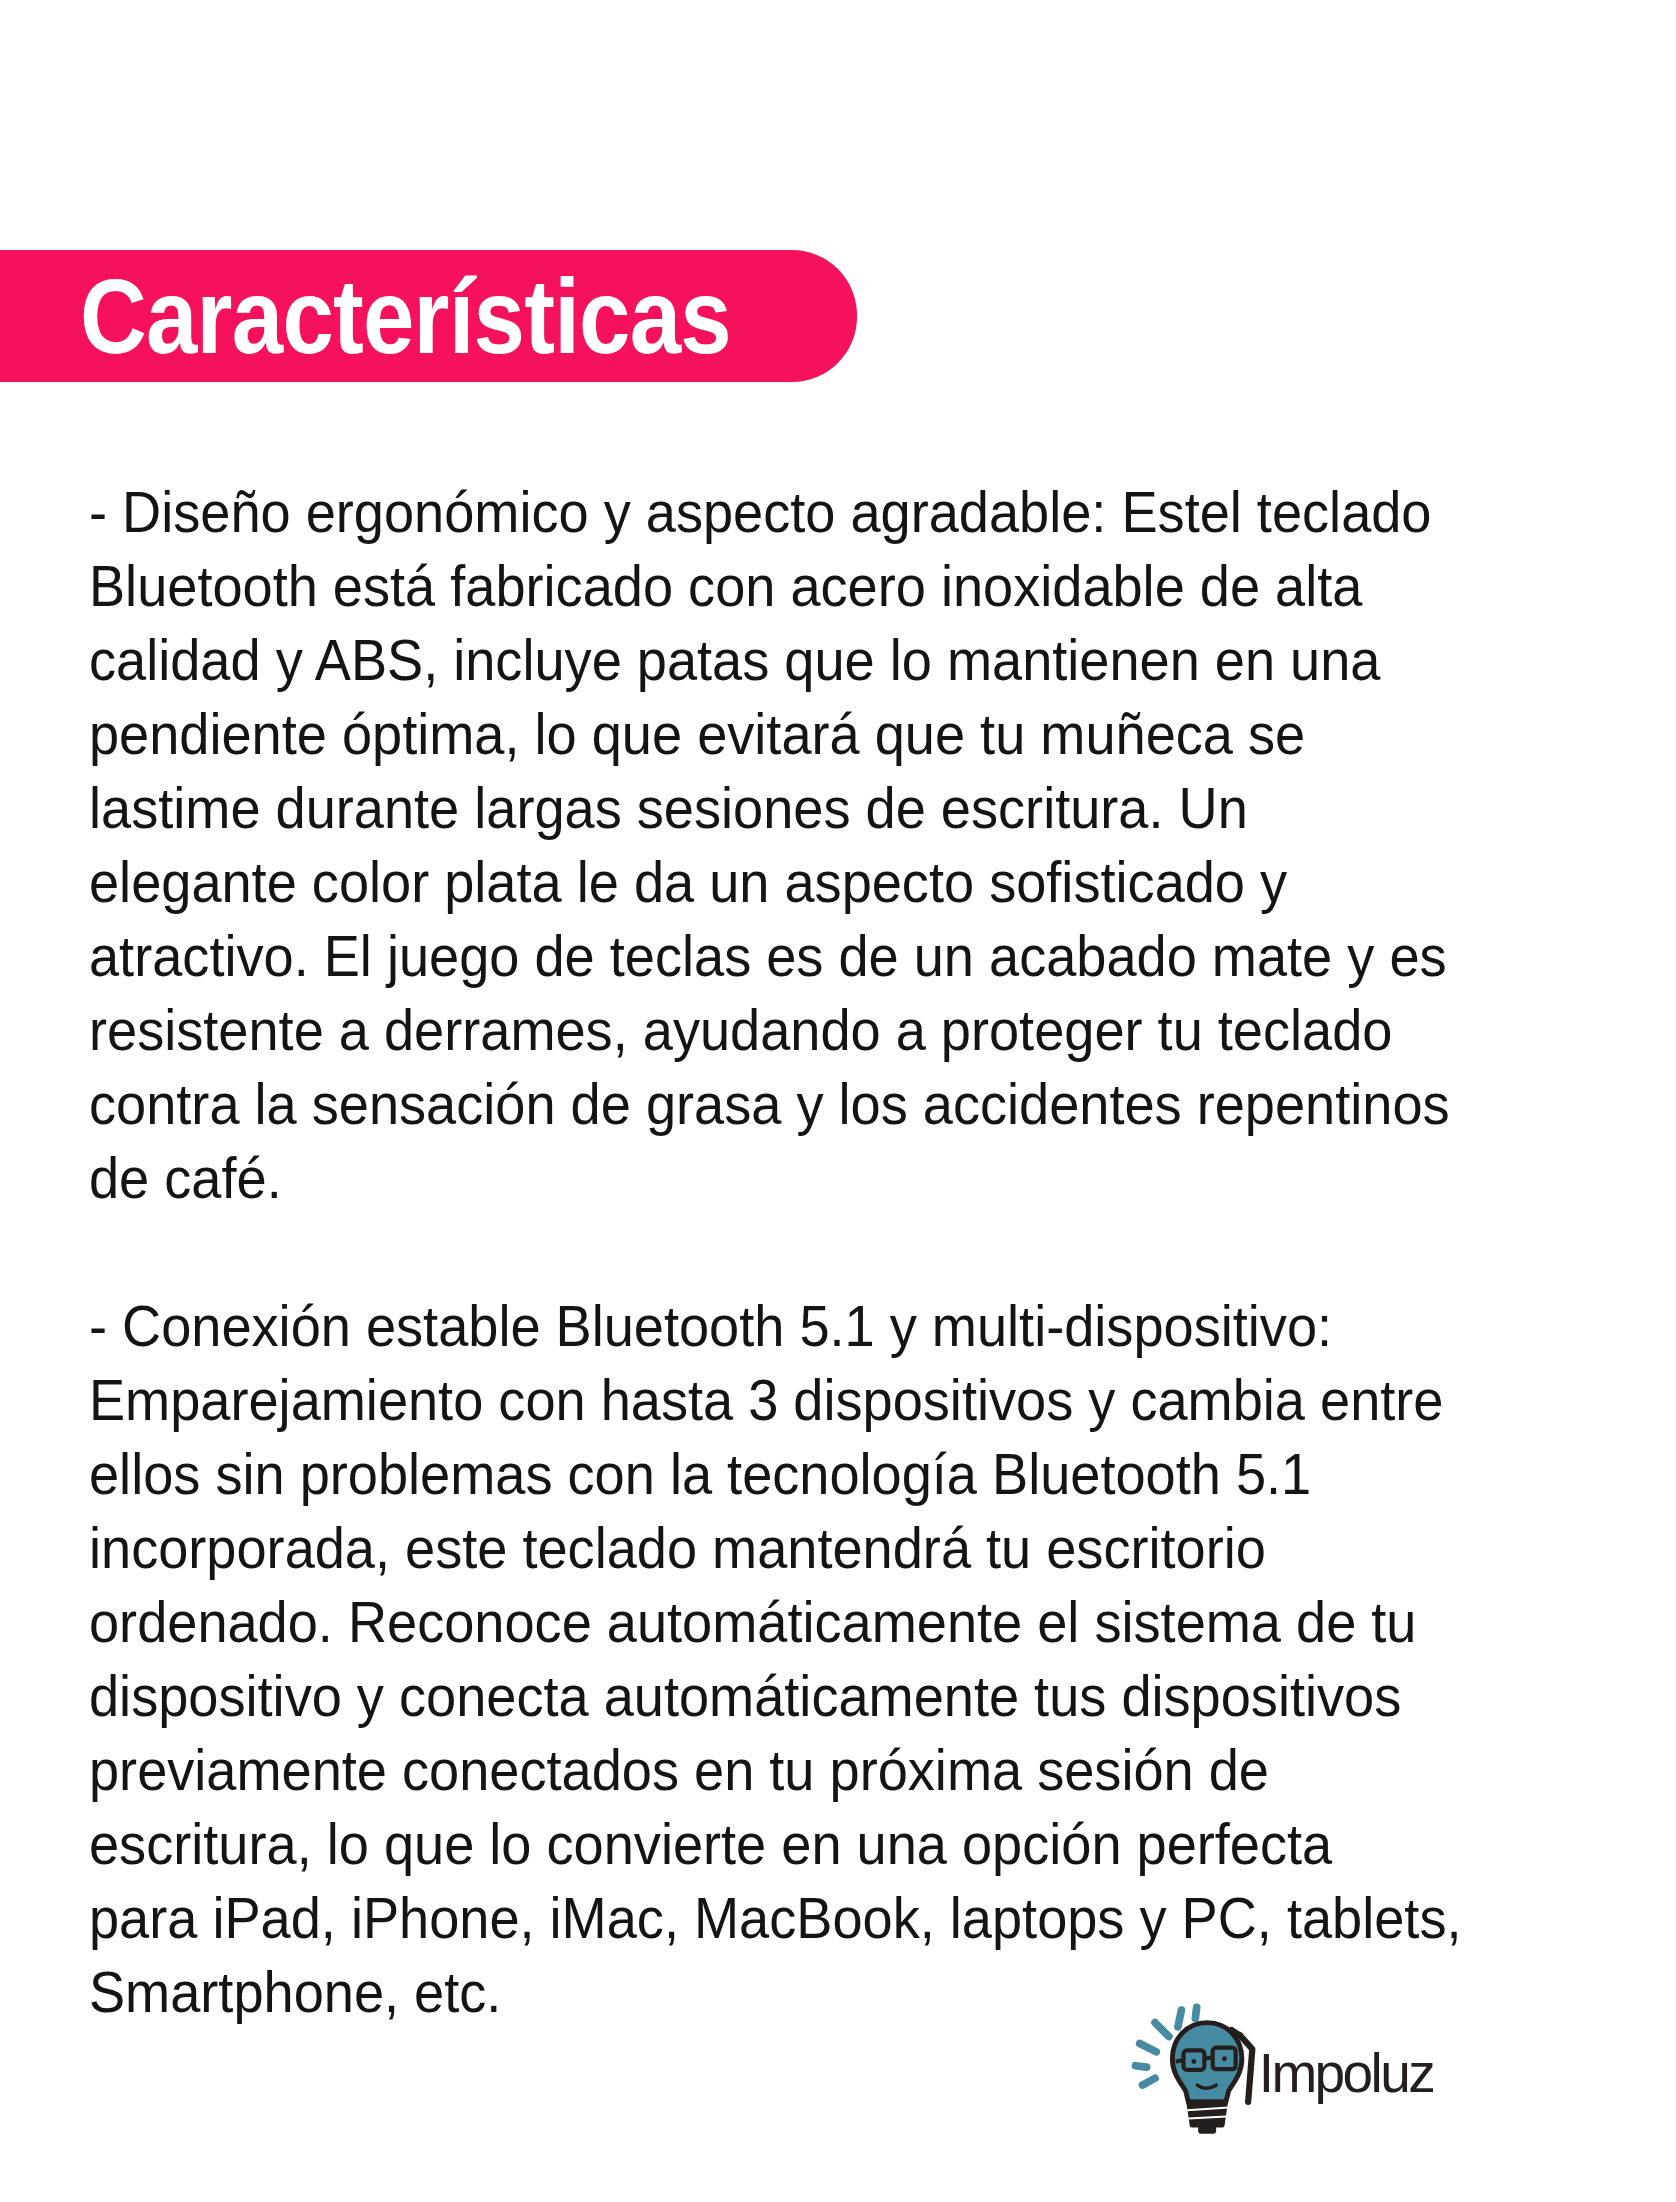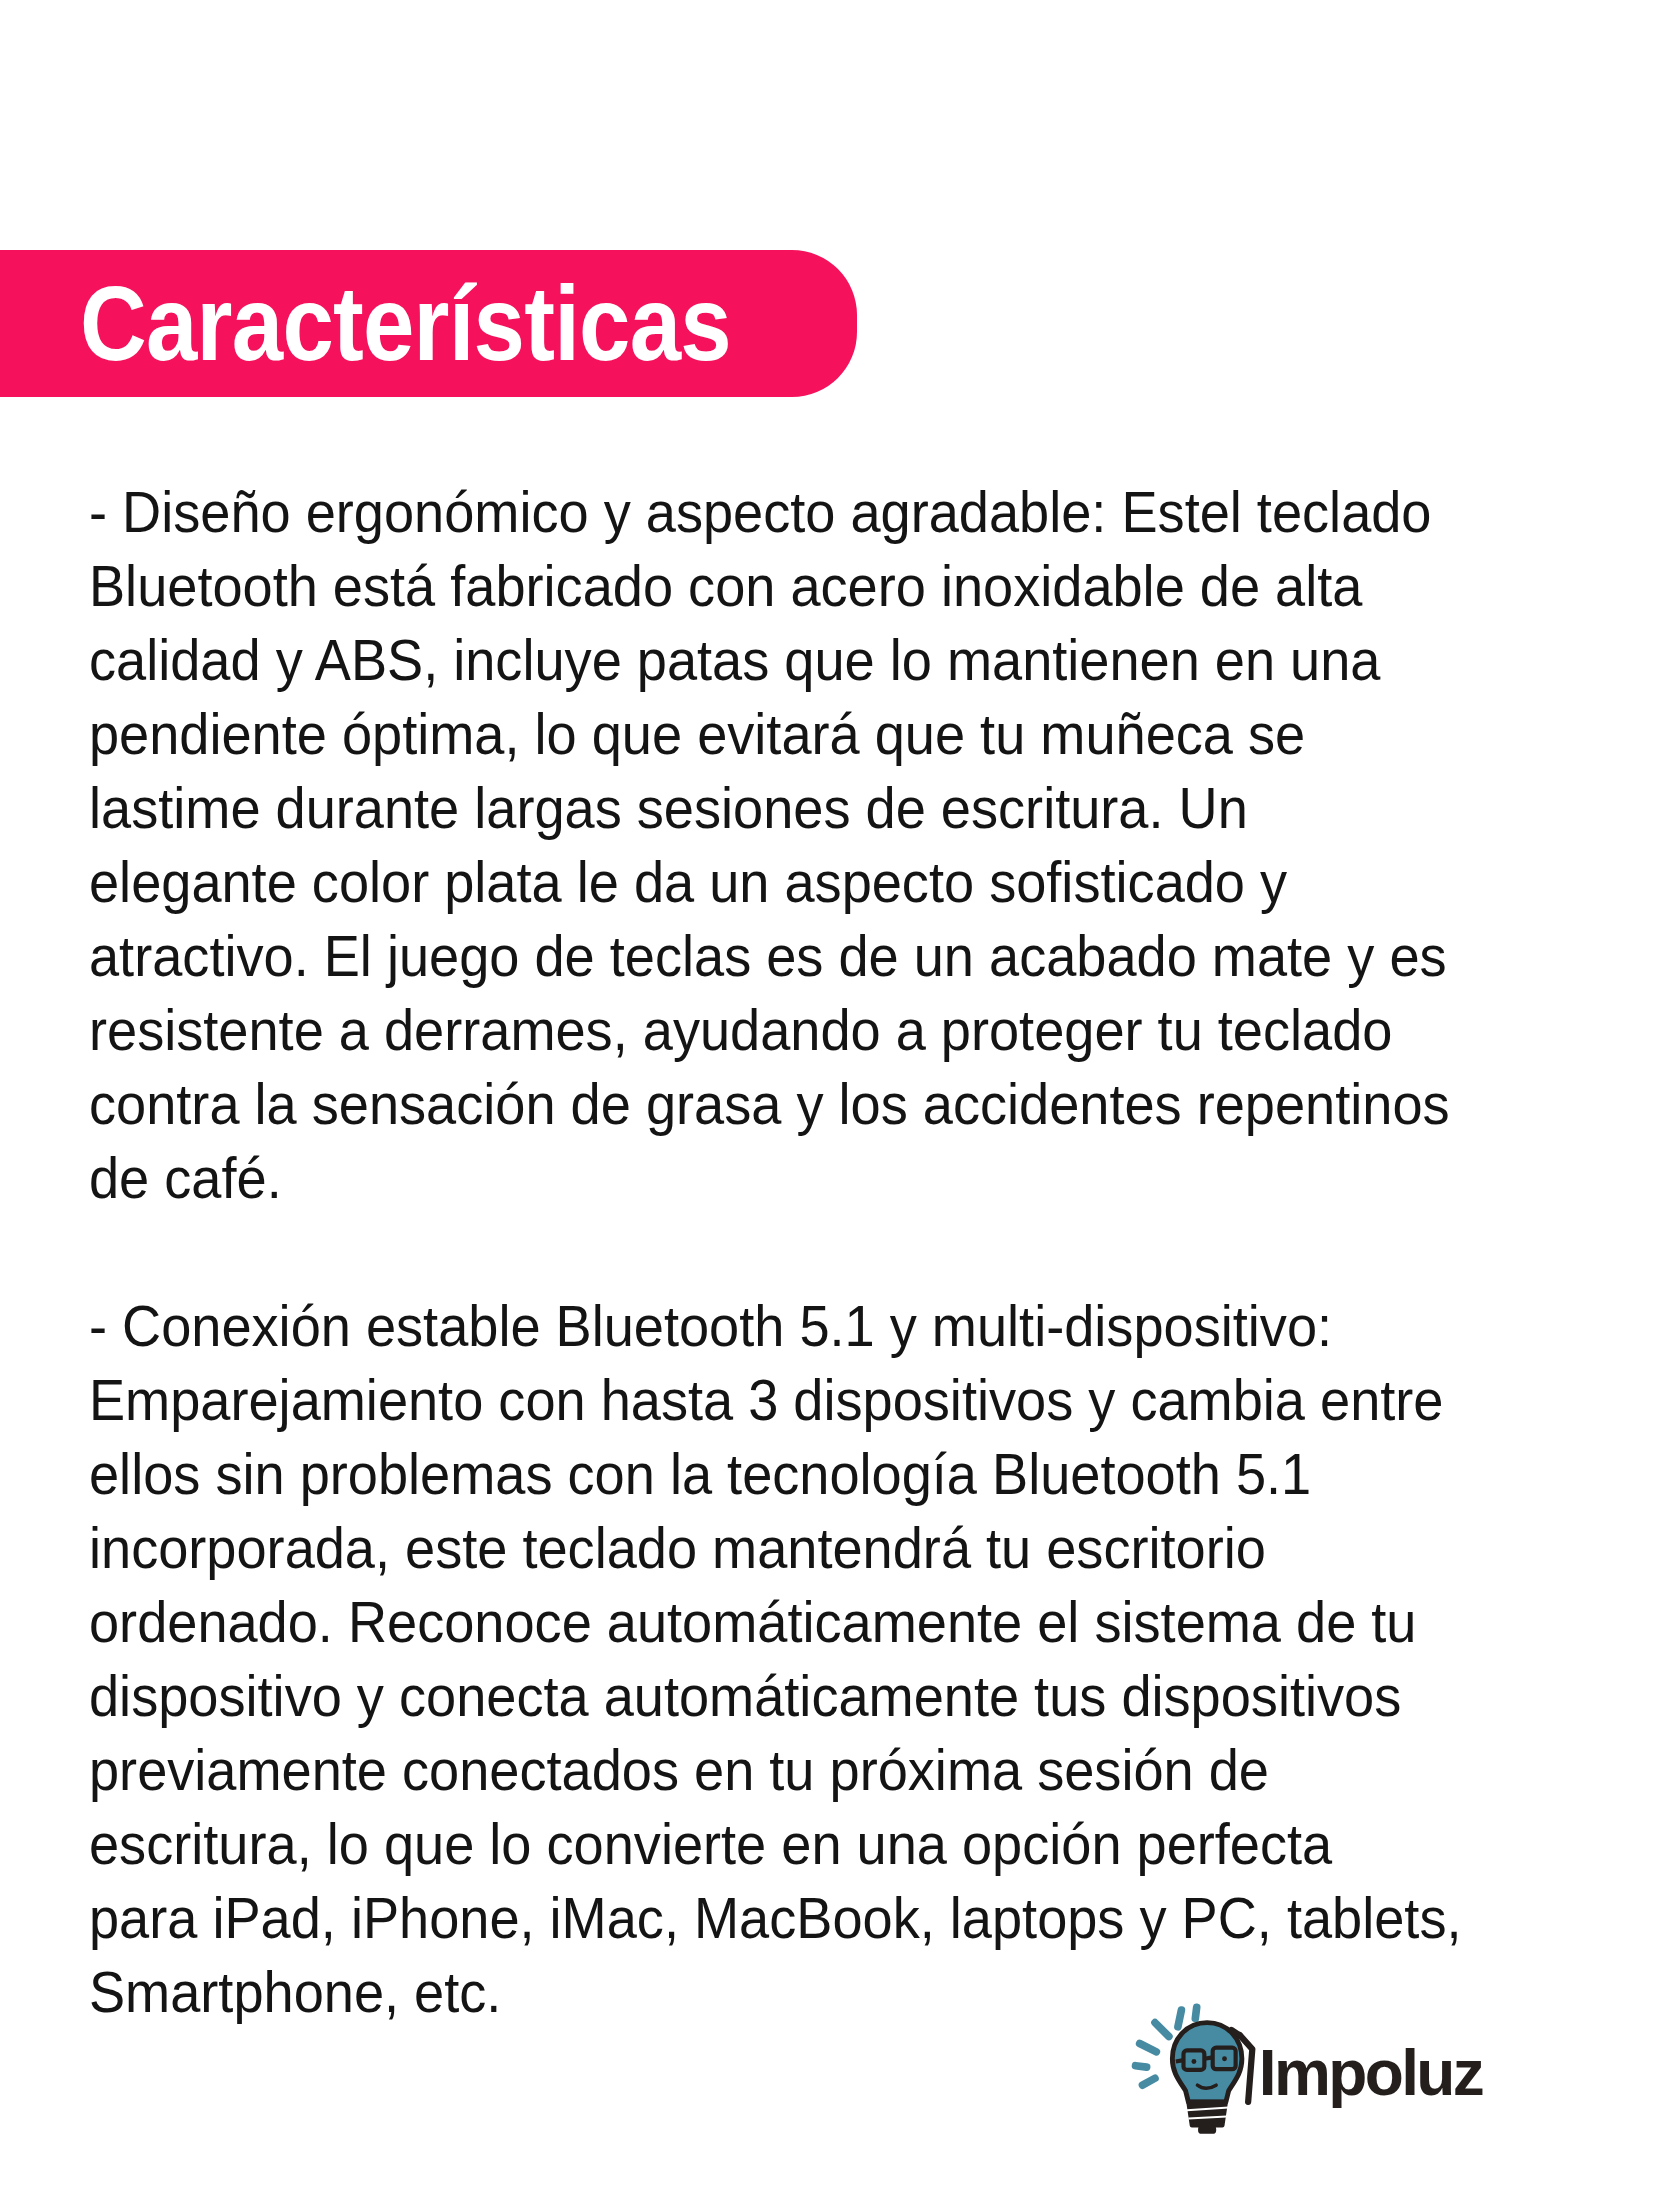--- a/index.html
+++ b/index.html
@@ -19,21 +19,21 @@
     background:var(--page-bg);
     overflow:hidden;
     font-family:"Liberation Sans", sans-serif;
   }
   
   .badge{
     position:absolute;
     left:0;
     top:250px;
     width:857px;
-    height:147px;
+    height:132px;
     background:var(--accent-pink);
     border-radius:0 65px 65px 0;
     display:flex;
     align-items:center;
   }
   .badge-title{
     color:#FFFFFF;
     font-size:105px;
     font-weight:bold;
     letter-spacing:-0.9px;
@@ -66,22 +66,22 @@
     display:flex;
     align-items:center;
   }
   .logo-icon{
     width:146px;
     height:155px;
     flex:0 0 auto;
   }
   .logo-brand{
     color:var(--logo-ink);
-    font-size:64px;
-    font-weight:bold;
+    font-size:55px;
+    font-weight:normal;
     letter-spacing:-2.6px;
     white-space:nowrap;
     margin-left:-10.3px;
     padding-top:8.6px;
   }
 </style>
 </head>
 <body>
 
 <div class="page">

